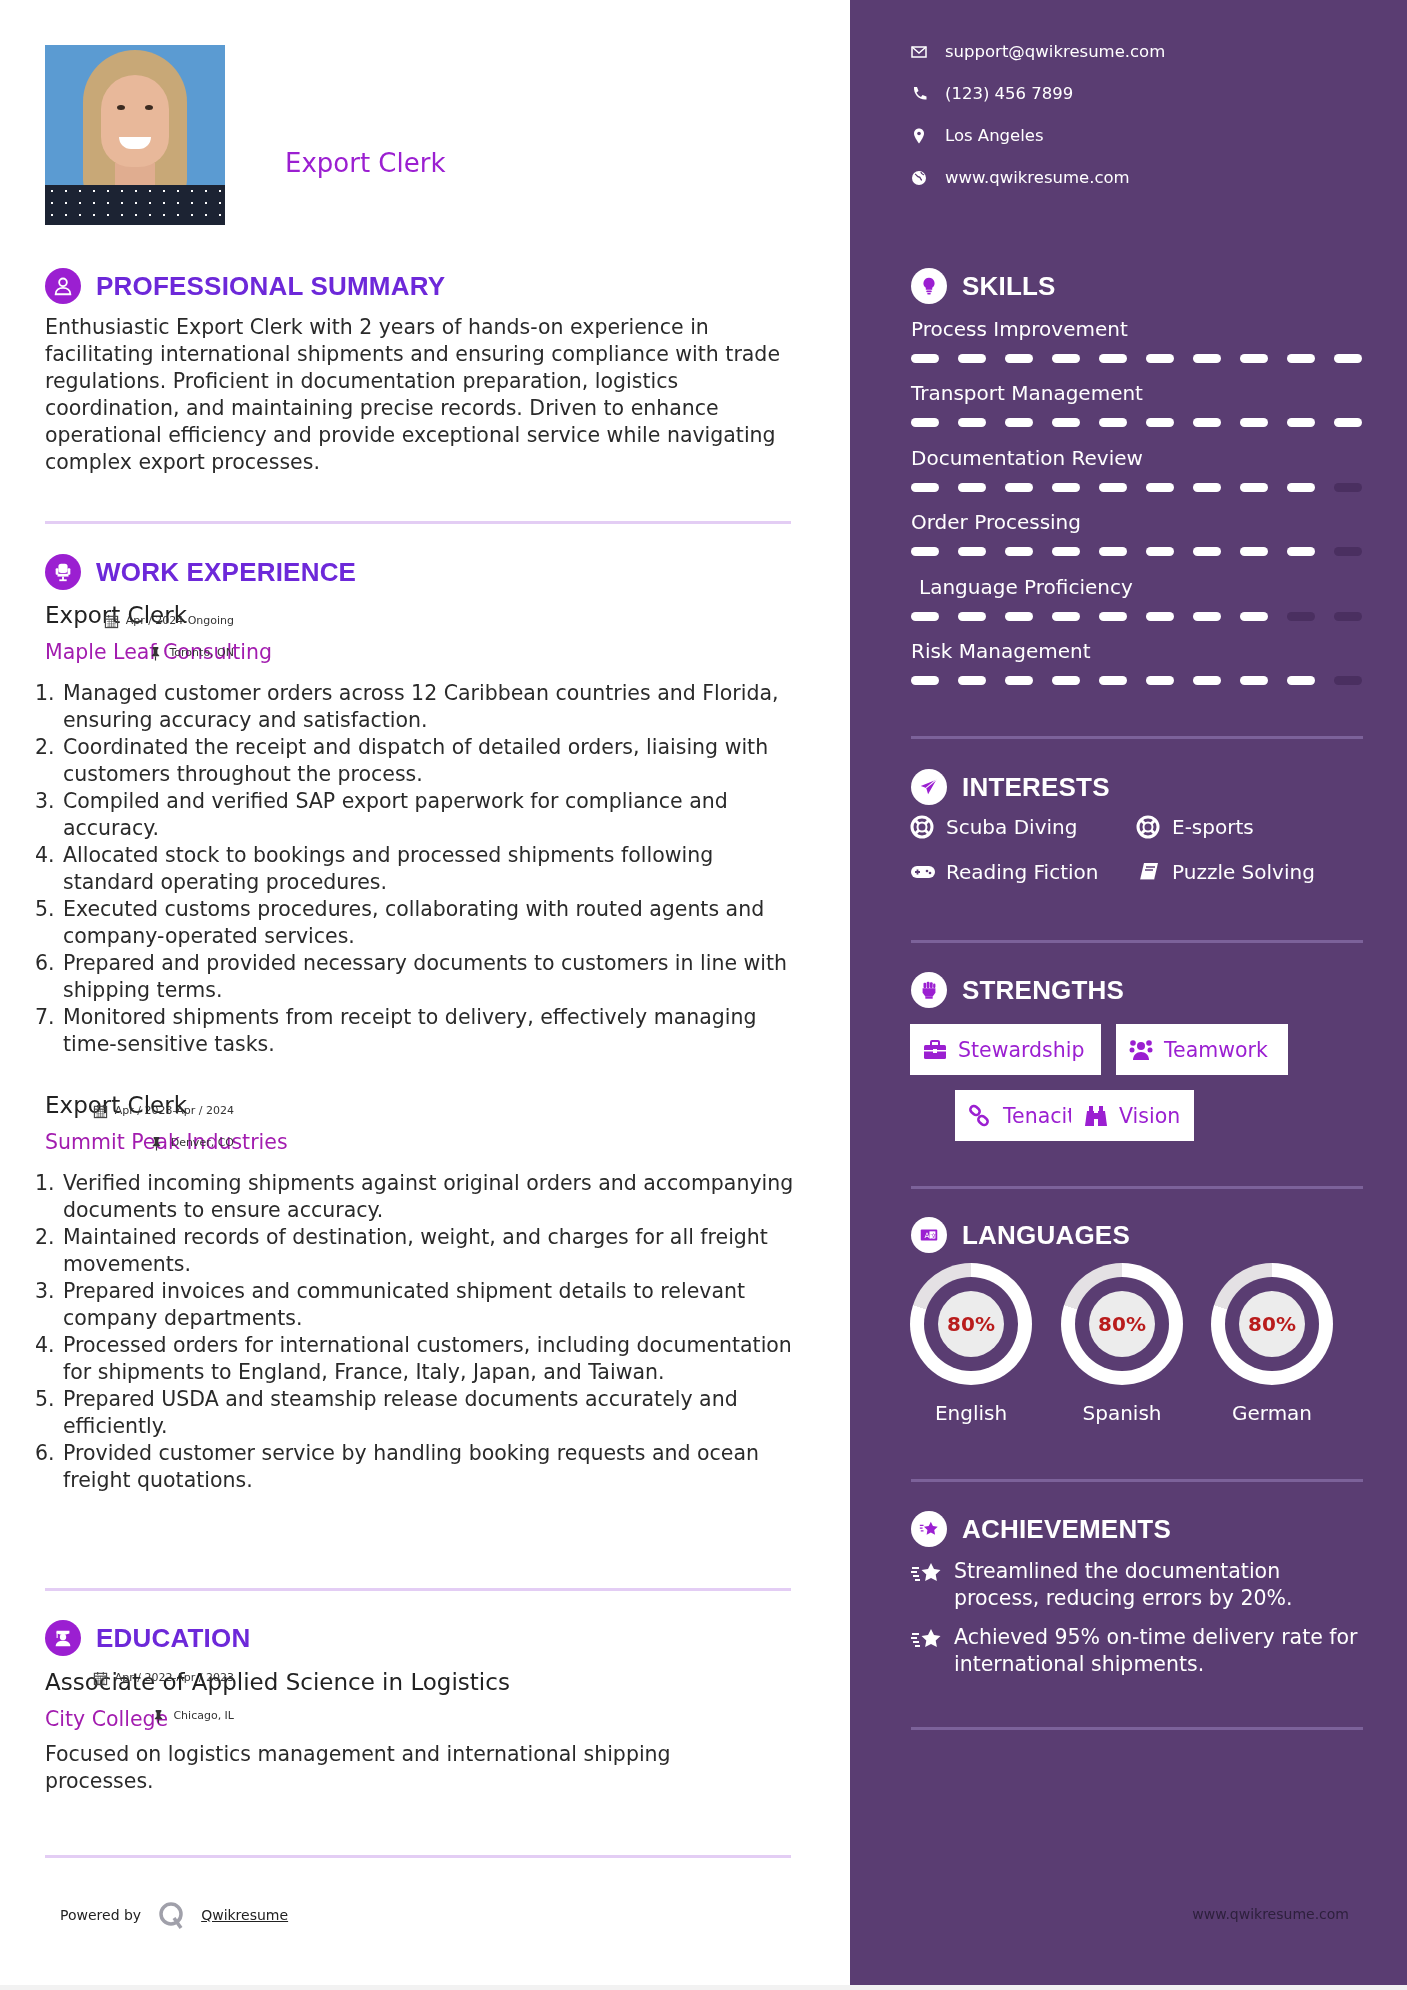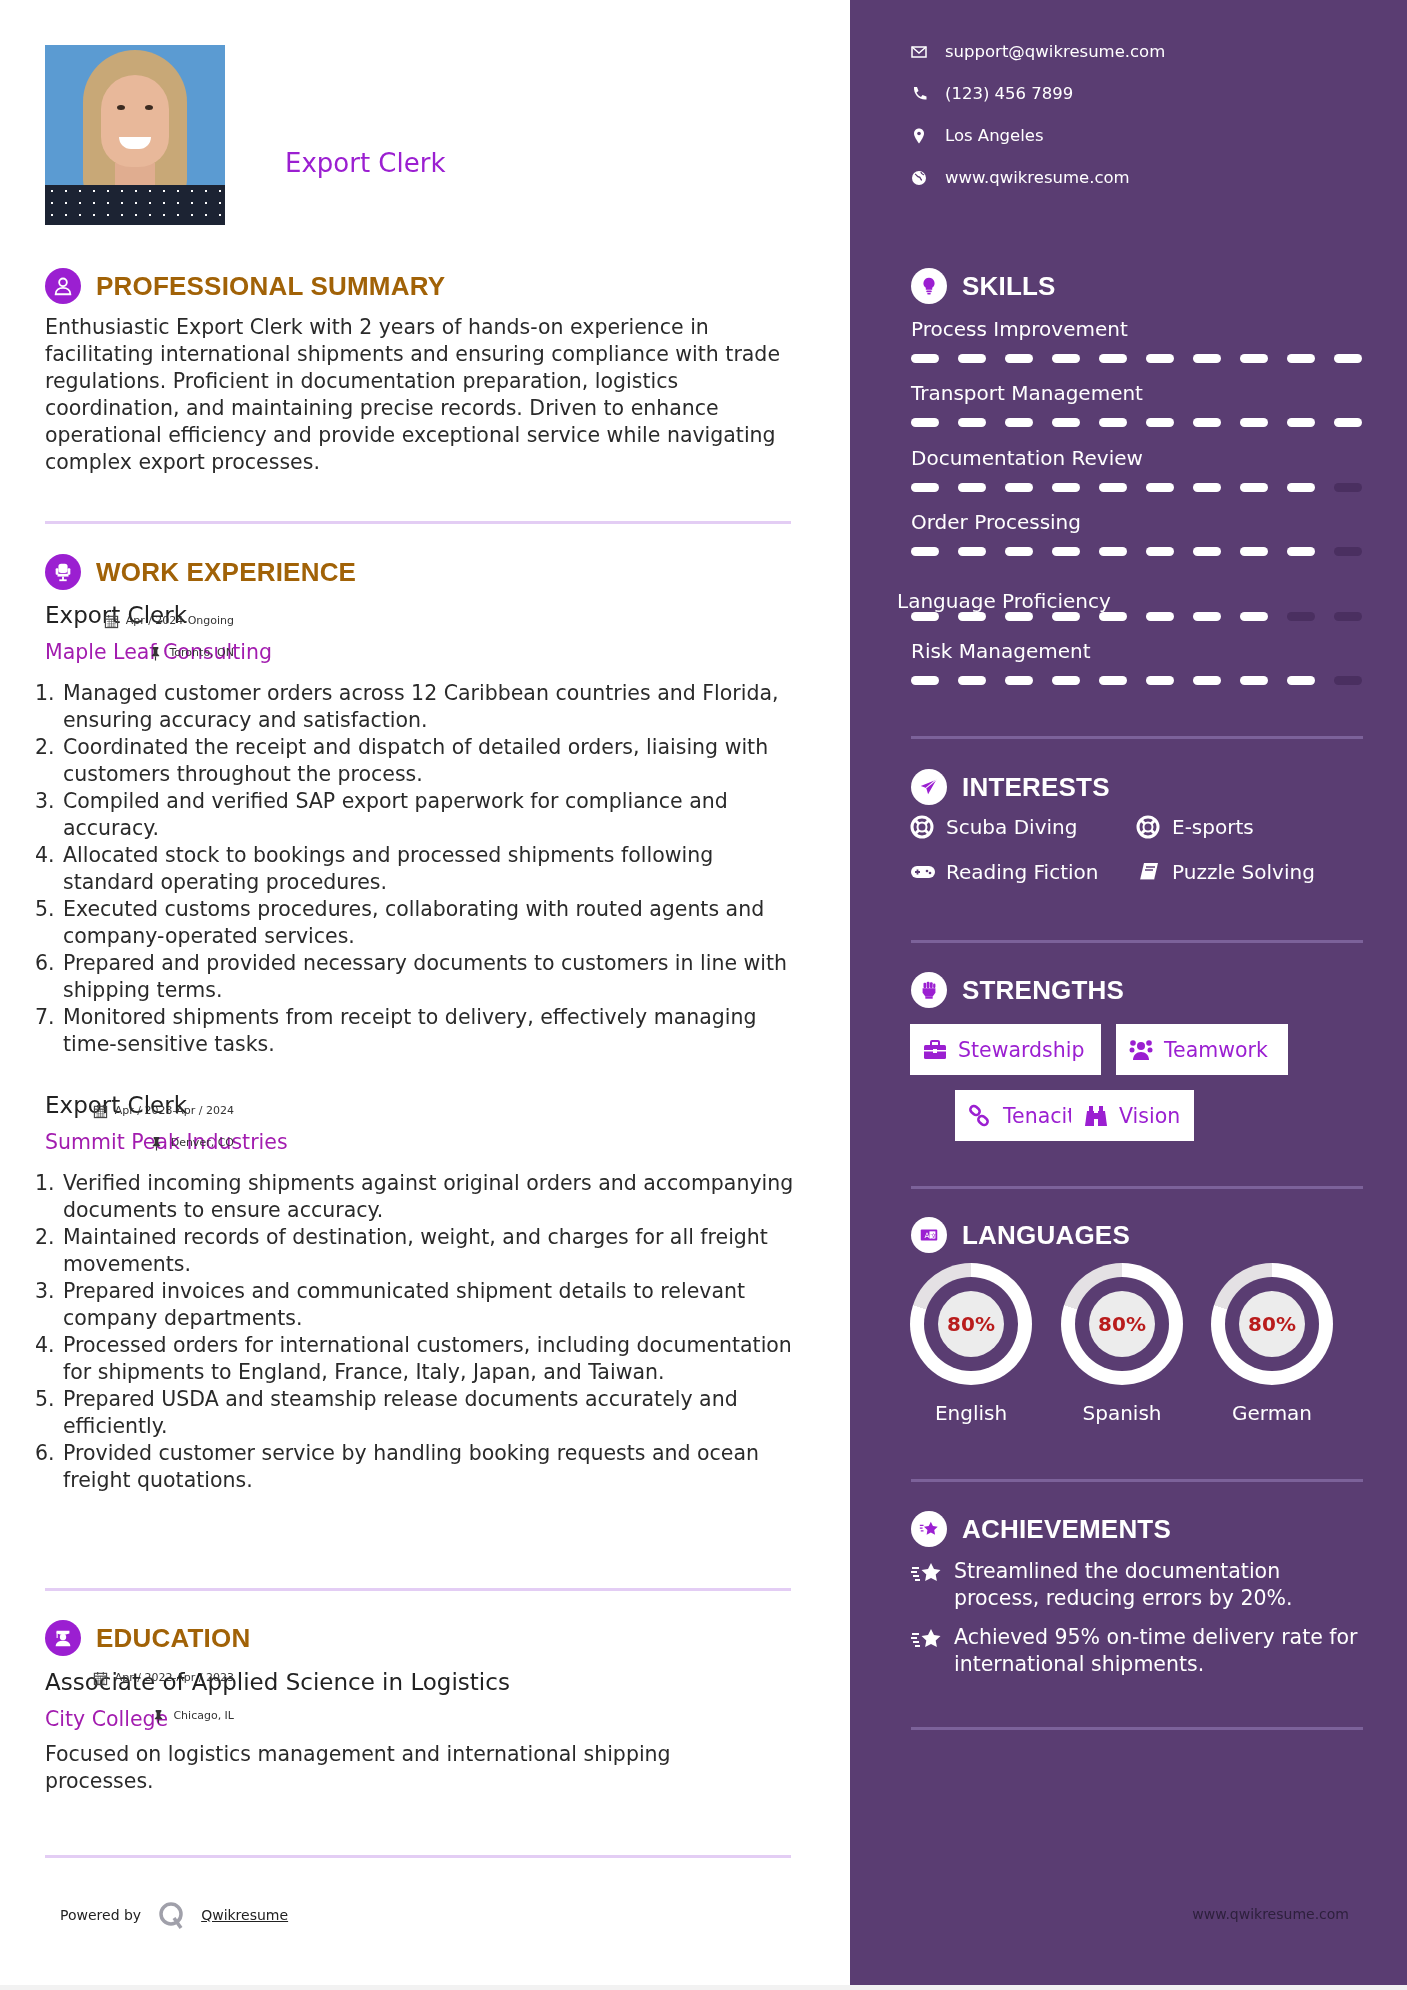--- a/index.html
+++ b/index.html
@@ -20,21 +20,21 @@
     background-image: radial-gradient(#ffffff 1.2px, transparent 1.6px); background-size: 14px 12px; }
   .photo .neck { position: absolute; left: 70px; top: 118px; width: 40px; height: 30px; background: #e0ad90; }
 
   .name { position: absolute; left: 284px; top: 86px; font-family: "Liberation Sans", sans-serif; font-weight: 700; font-size: 54px; letter-spacing: 0.5px; color: #1e1e1e; line-height: 60px; white-space: nowrap; }
   .jobtitle { position: absolute; left: 285px; top: 146px; font-size: 26px; color: #9b1fd1; line-height: 34px; white-space: nowrap; }
 
   
   .sec-head { position: absolute; display: flex; align-items: center; }
   .sec-icon { width: 36px; height: 36px; border-radius: 50%; background: #9b1fd1; display: flex; align-items: center; justify-content: center; flex: none; }
   .sec-icon svg { width: 22px; height: 22px; }
-  .sec-title { margin-left: 15px; font-family: "Liberation Sans", sans-serif; font-weight: 700; font-size: 26px; color: #a16207; white-space: nowrap; letter-spacing: 0.2px; }
+  .sec-title { margin-left: 15px; font-family: "Liberation Sans", sans-serif; font-weight: 700; font-size: 26px; color: #6d28d9; white-space: nowrap; letter-spacing: 0.2px; }
   .right .sec-icon { background: #ffffff; }
   .right .sec-title { color: #ffffff; }
 
   .para { position: absolute; left: 45px; width: 750px; font-size: 20.5px; line-height: 27px; color: #2a2a2a; }
   .divider { position: absolute; left: 45px; width: 746px; height: 3px; background: #e3cdf4; }
   .rdivider { position: absolute; left: 911px; width: 452px; height: 3px; background: #7c629a; }
 
   .job-title { position: absolute; left: 45px; font-size: 23px; color: #222; line-height: 30px; white-space: nowrap; }
   .job-company { position: absolute; left: 45px; font-size: 20.5px; color: #a21caf; line-height: 28px; white-space: nowrap; }
   .meta { position: absolute; right: 616px; font-size: 11px; color: #333; line-height: 24px; white-space: nowrap; display: flex; align-items: center; }
@@ -353,21 +353,21 @@
         <span class="seg"></span>
         <span class="seg"></span>
         <span class="seg"></span>
         <span class="seg"></span>
         <span class="seg"></span>
         <span class="seg"></span>
         <span class="seg"></span>
         <span class="seg"></span>
         <span class="seg off"></span>
       </div>
-      <div class="skill-label" style="left: 47px; top: 573.6px; margin-top: 14px;">Language Proficiency</div>
+      <div class="skill-label" style="left: 69px; top: 573.6px;">Language Proficiency</div>
       <div class="skill-bar" style="left: 61px; top: 611.6px;">
         <span class="seg"></span>
         <span class="seg"></span>
         <span class="seg"></span>
         <span class="seg"></span>
         <span class="seg"></span>
         <span class="seg"></span>
         <span class="seg"></span>
         <span class="seg"></span>
         <span class="seg off"></span>

